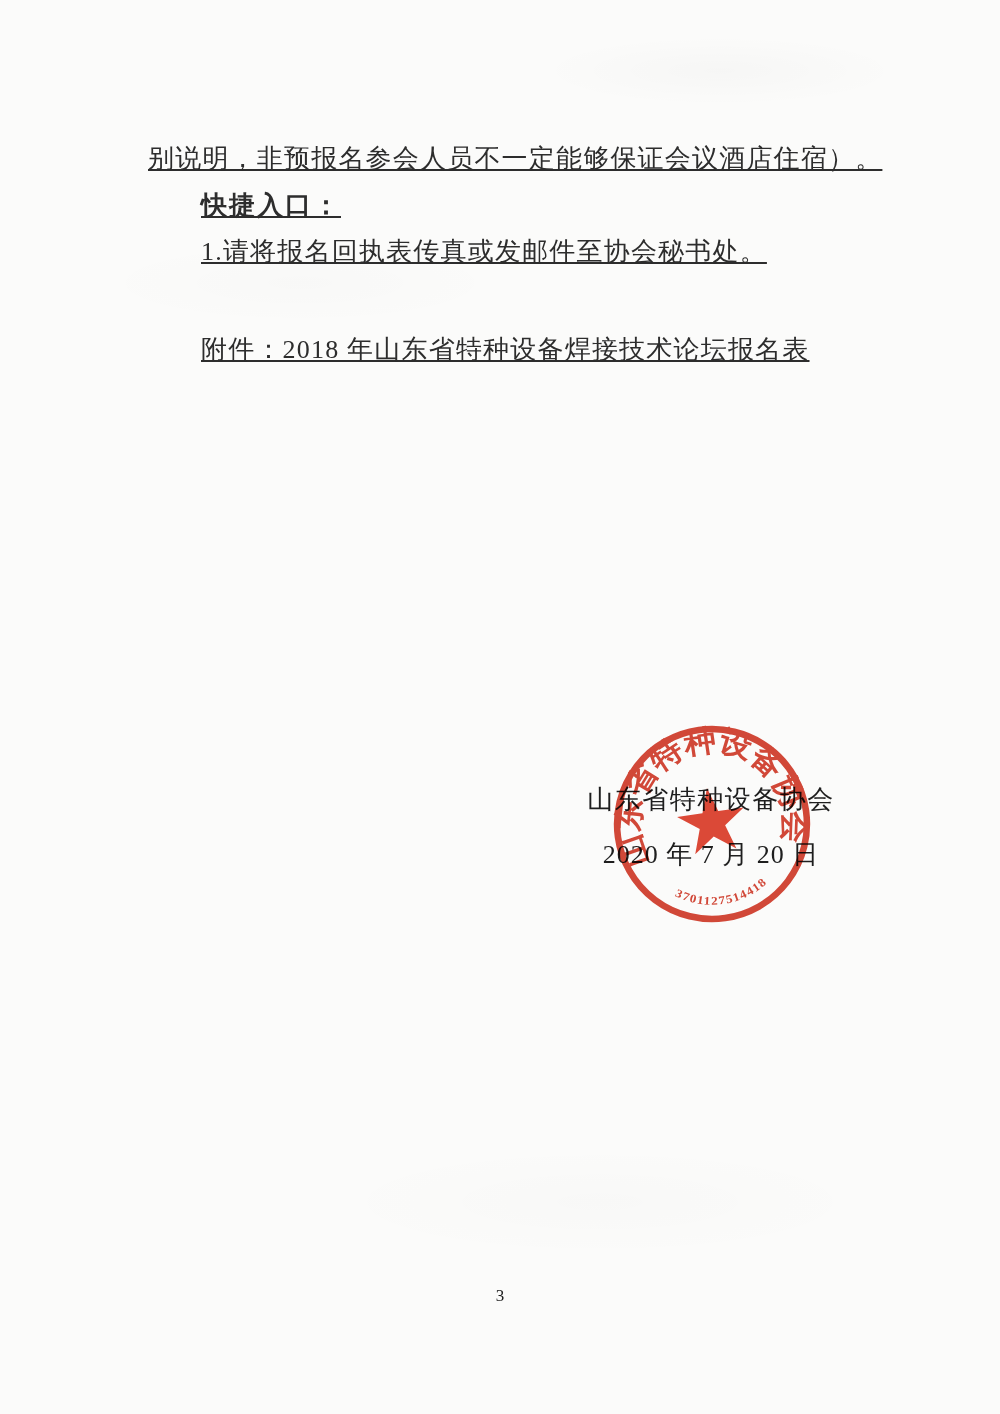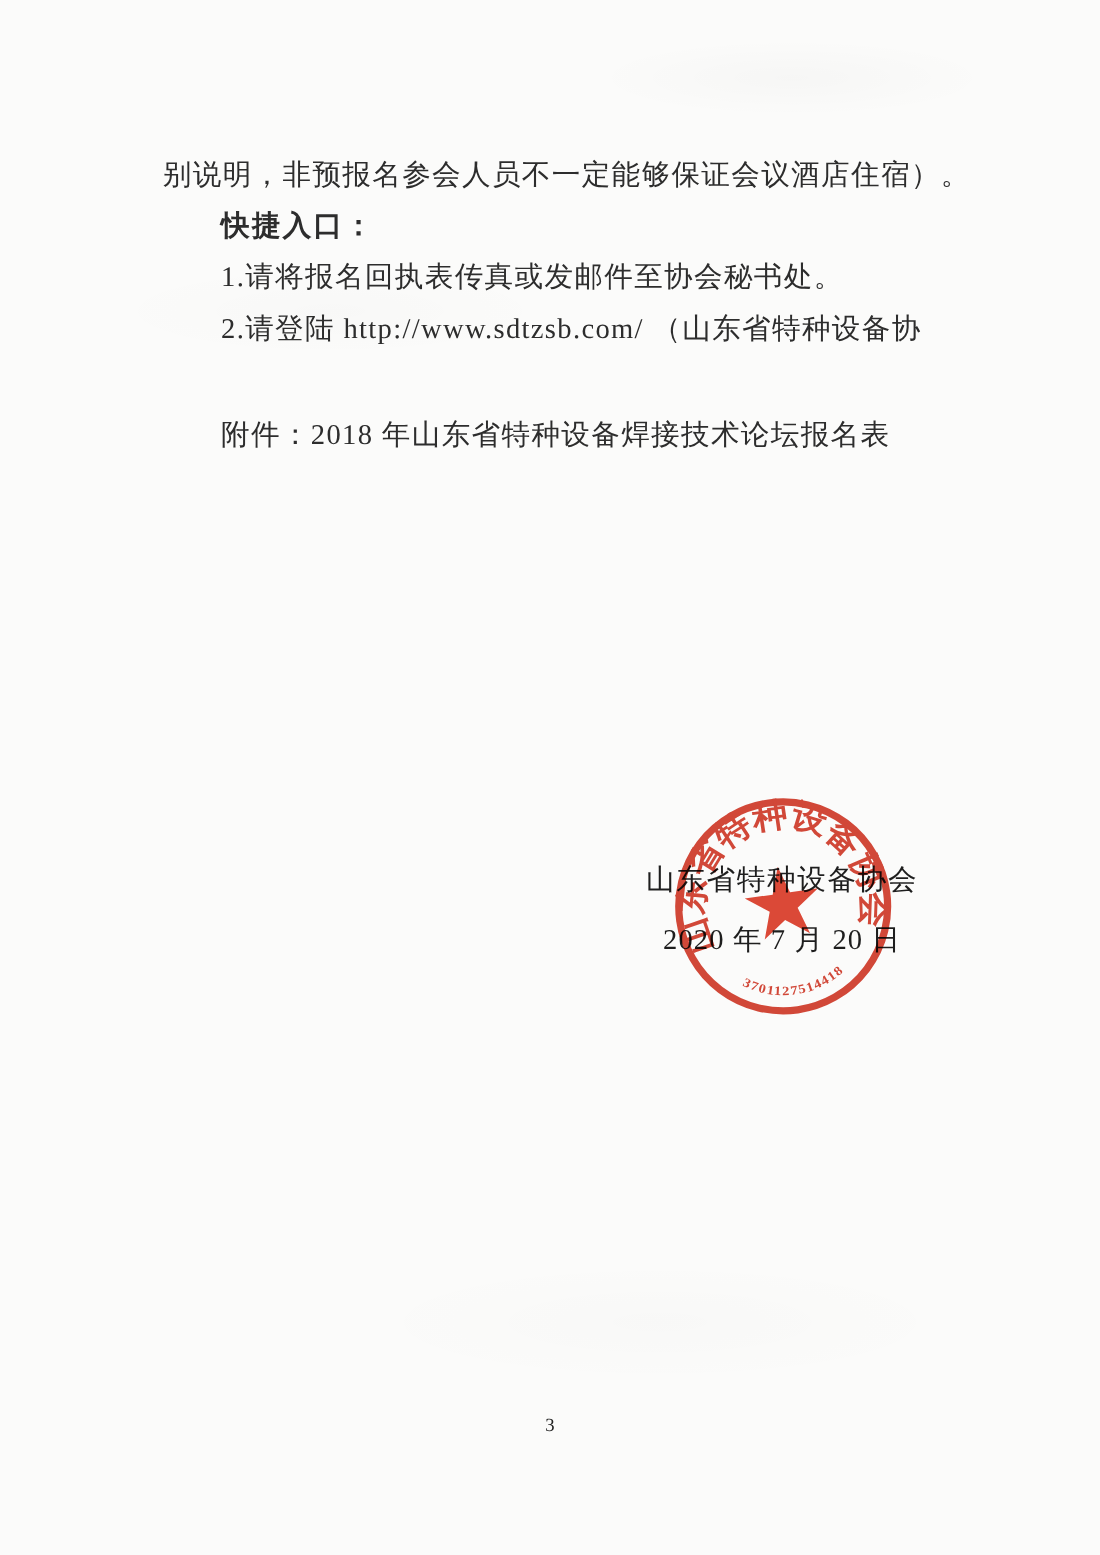--- a/index.html
+++ b/index.html
@@ -14,20 +14,21 @@
     overflow:hidden;
     font-family:"Liberation Serif","DejaVu Serif",serif;
     color:#2d2d2d;
   }
   .text-block{
     position:absolute;
     left:148px;top:136px;width:722px;
     font-size:26px;
     line-height:46.5px;
     letter-spacing:1.2px;
+    text-decoration:underline;
   }
   .line{white-space:nowrap;}
   .line.indent{text-indent:53px;}
   .line.bold{font-weight:bold;letter-spacing:2px;}
   .line.attachment{margin-top:51px;text-indent:53px;}
   .signature{
     position:absolute;
     top:784px;left:563px;width:296px;
     text-align:center;
     font-size:26px;
@@ -54,21 +55,20 @@
 </style>
 </head>
 <body>
 
 <div class="page">
 
   <div class="text-block">
     <div class="line">别说明，非预报名参会人员不一定能够保证会议酒店住宿）。</div>
     <div class="line indent bold">快捷入口：</div>
     <div class="line indent">1.请将报名回执表传真或发邮件至协会秘书处。</div>
-    <div class="line indent">2.请登陆 http://www.sdtzsb.com/ （山东省特种设备协</div>
     <div class="line attachment">附件：2018 年山东省特种设备焊接技术论坛报名表</div>
   </div>
 
   <div class="signature">
     <div class="org">山东省特种设备协会</div>
     <div class="date">2020 年 7 月 20 日</div>
   </div>
 
   <svg class="seal" viewBox="0 0 202 202" aria-hidden="true">
     <defs>

